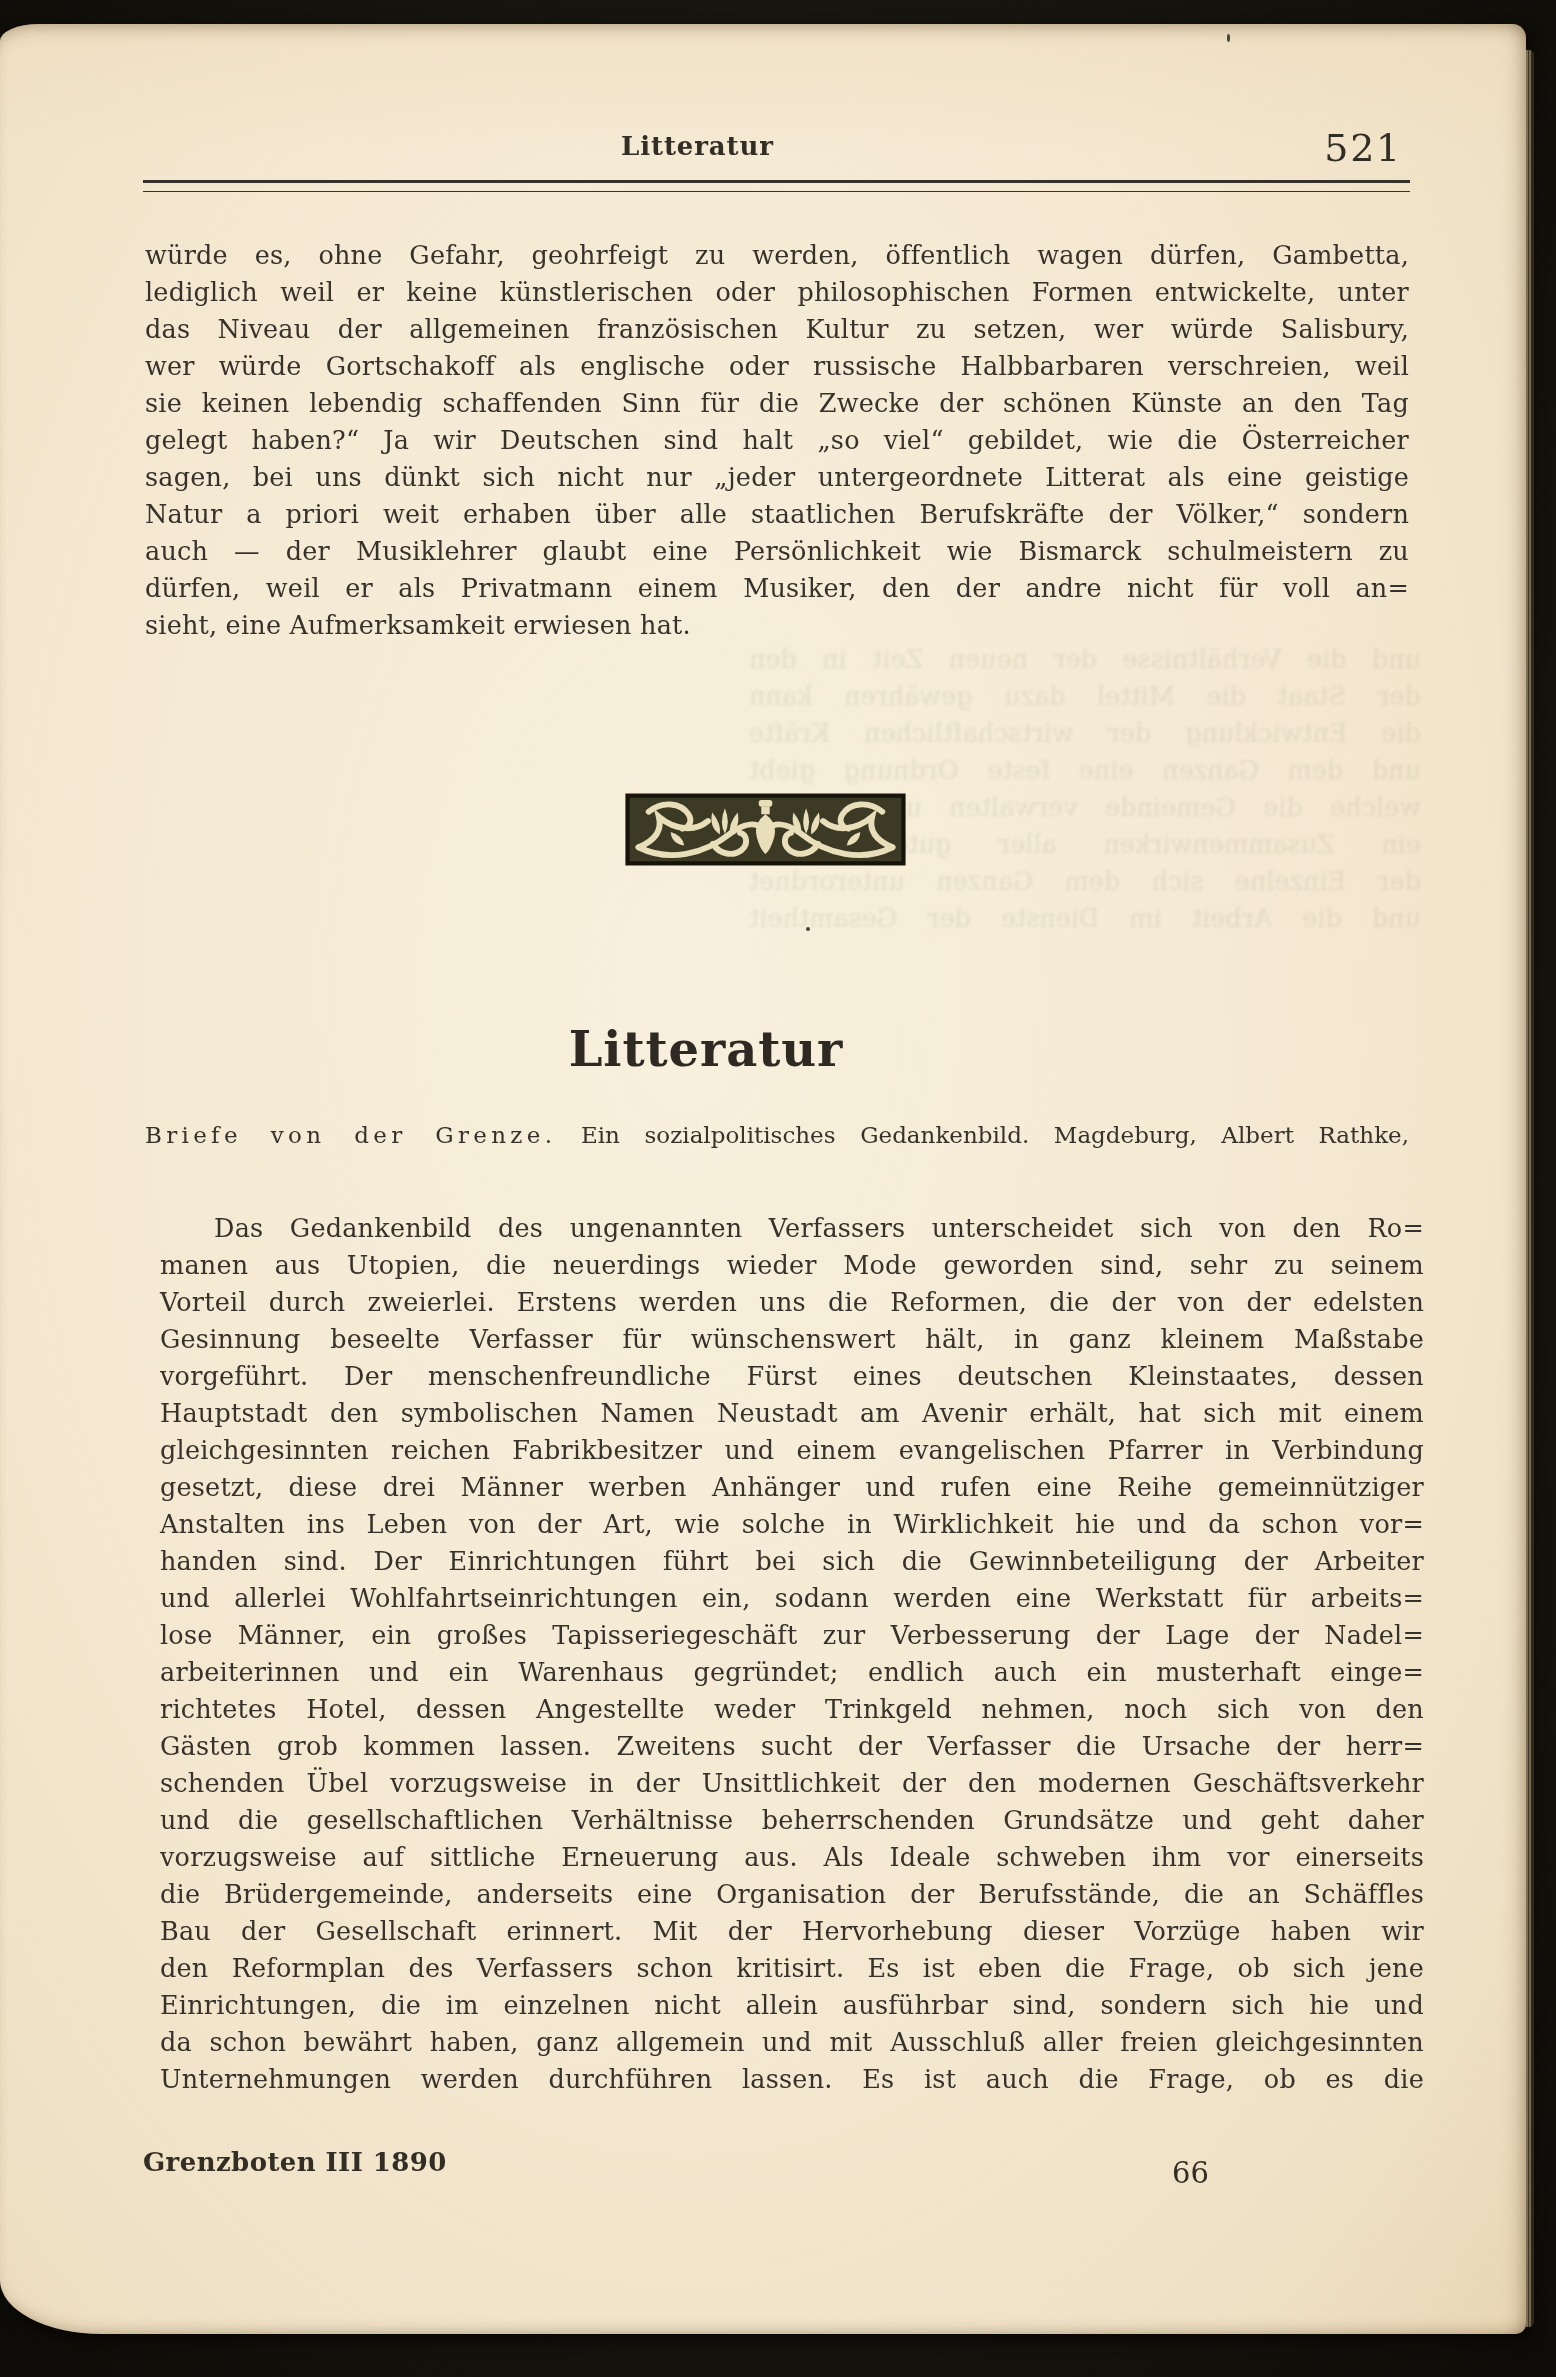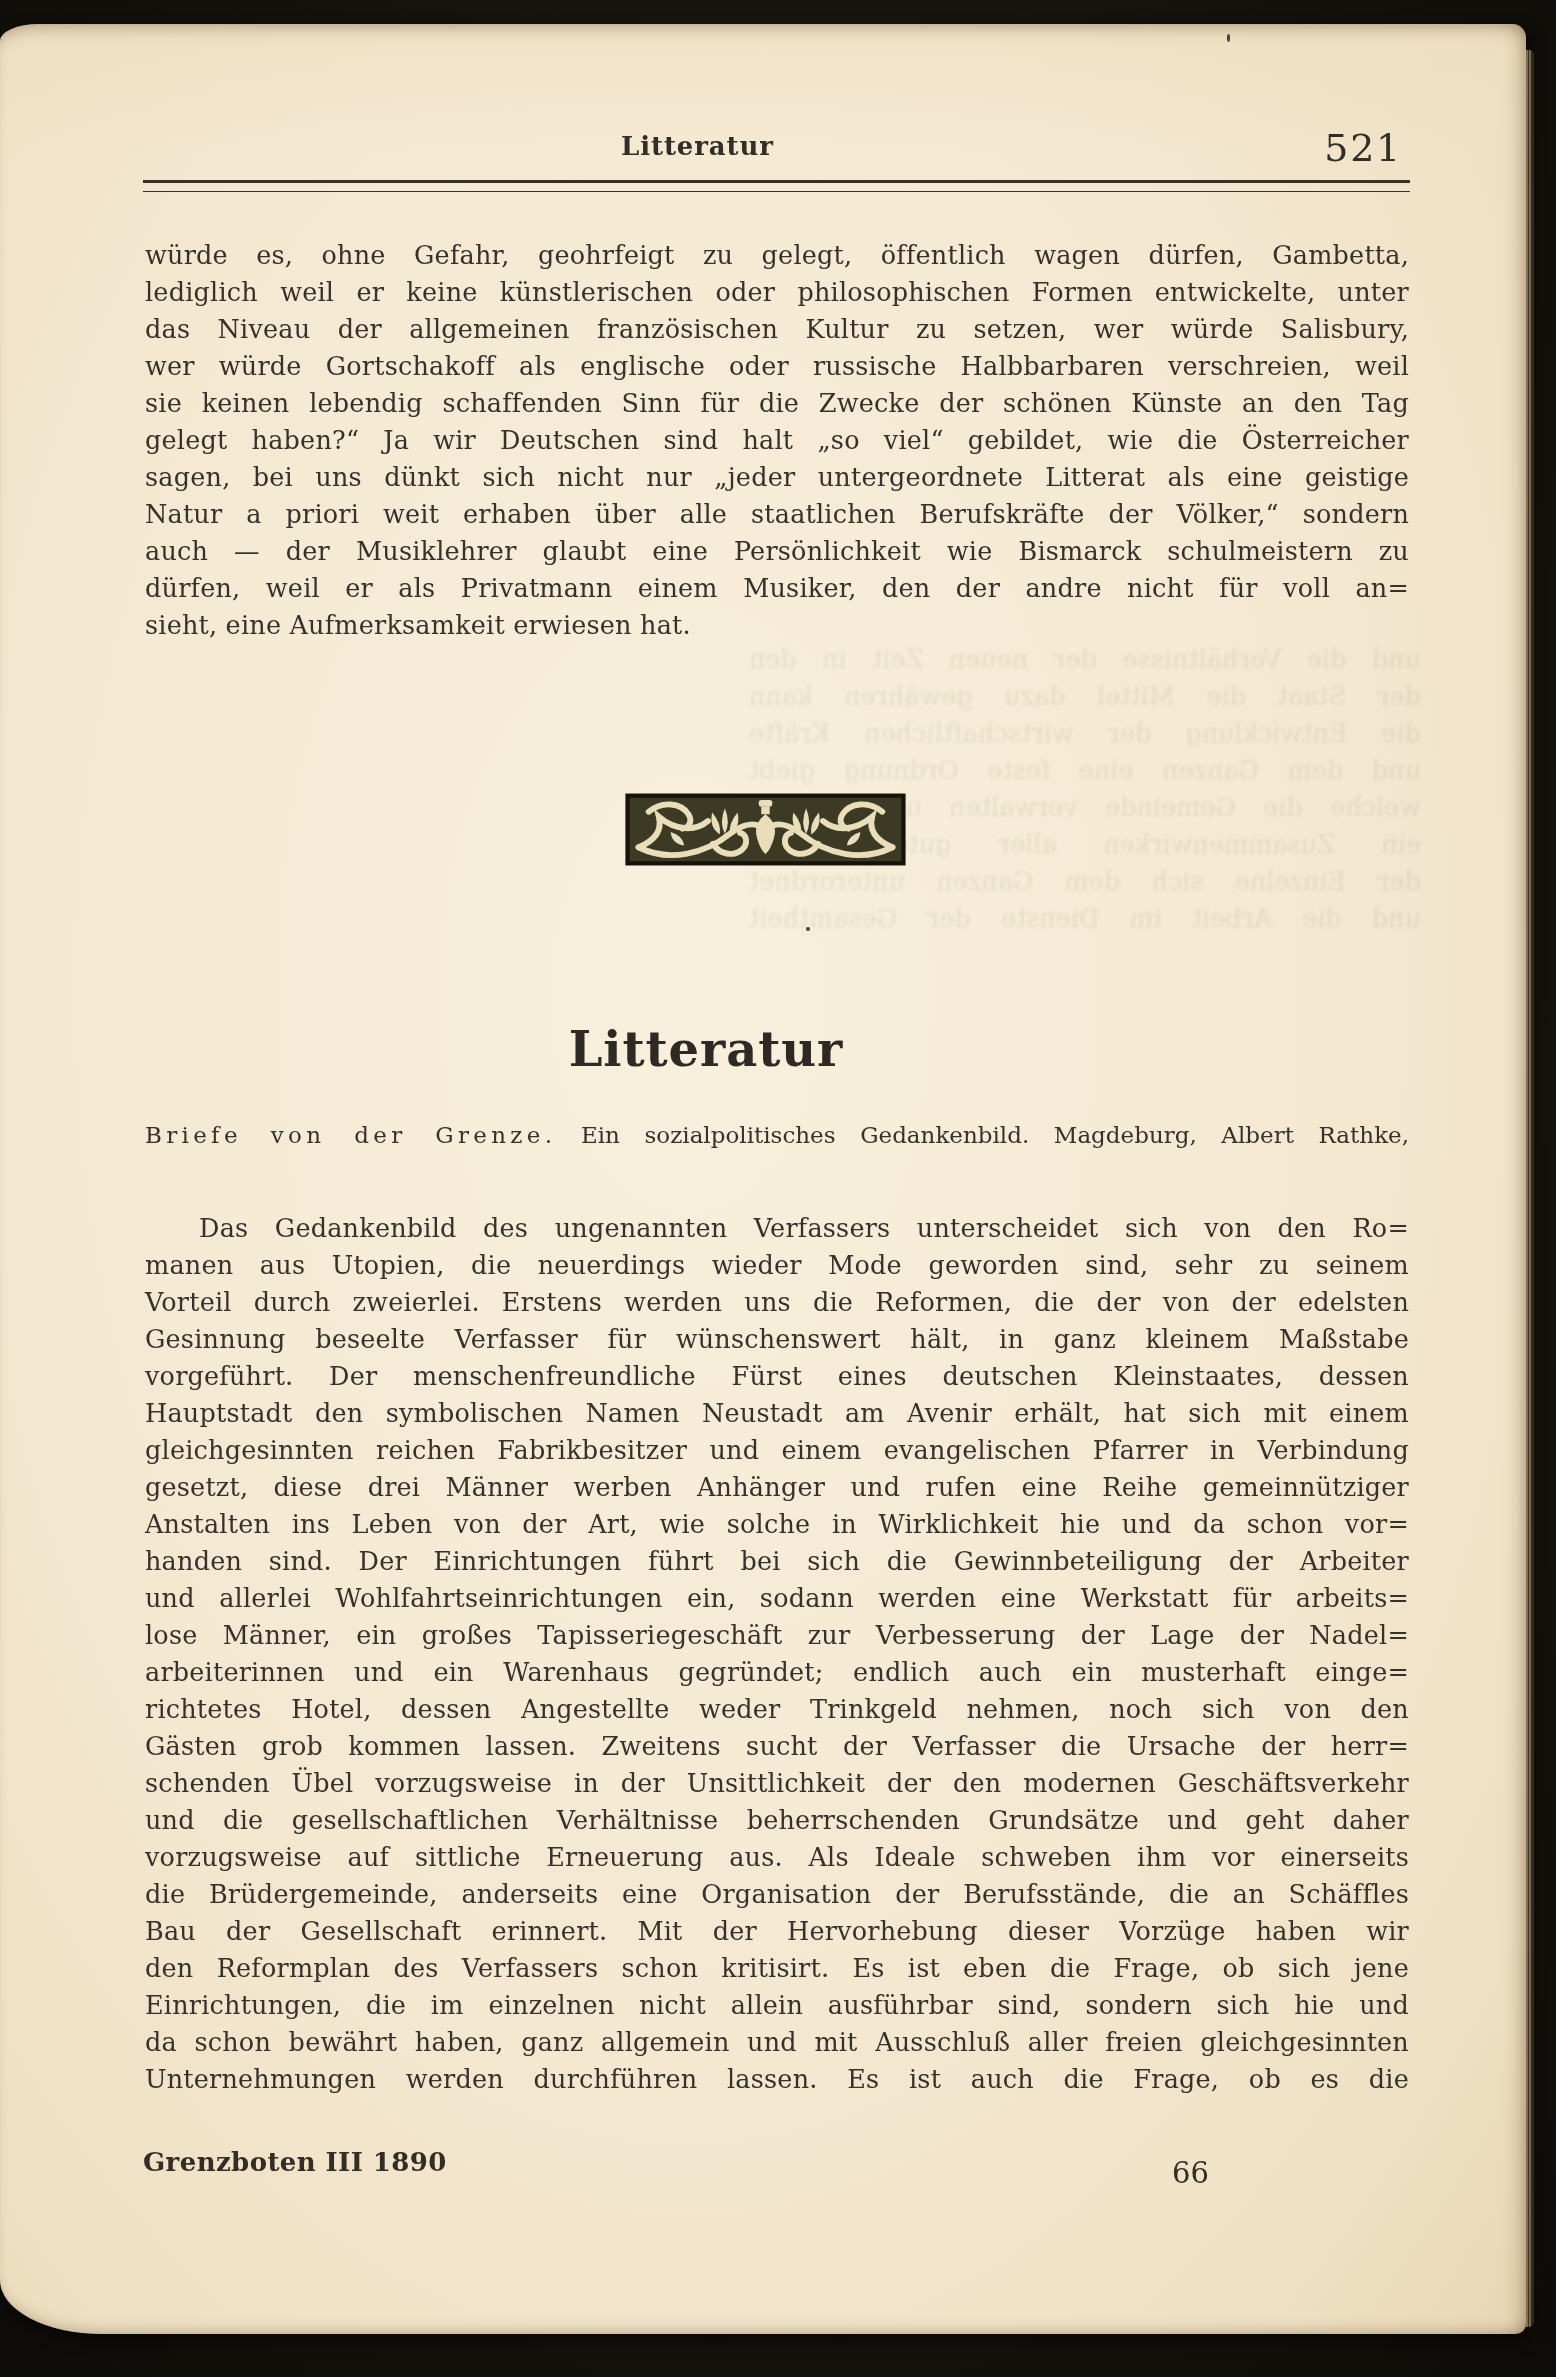--- a/index.html
+++ b/index.html
@@ -37,21 +37,21 @@
   .rh-page{position:absolute;top:102px;left:1300px;width:102px;text-align:right;
     font-size:38px;font-weight:normal;color:#322d25;letter-spacing:1.7px;}
   .head-rule{position:absolute;top:156px;left:143px;width:1267px;height:7.7px;
     border-top:3.4px solid #36312a;border-bottom:1.7px solid #36312a;}
   .para{position:absolute;left:145px;width:1264px;font-size:25.5px;line-height:37px;
     color:#36312a;letter-spacing:0.2px;}
   .tline{text-align:justify;text-align-last:justify;height:37px;white-space:nowrap;}
   .flush-last .tline:last-child{text-align-last:left;}
   .indent-first .tline:first-child{text-indent:54px;}
   .para1{top:213px;}
-  .para2{top:1186px;}
+  .para2{top:1186px;margin-left:15px;}
   .ornament{position:absolute;left:625px;top:767px;}
   .section-title{position:absolute;top:997px;left:0;width:1412px;margin:0;
     text-align:center;font-size:48px;font-weight:bold;letter-spacing:0.9px;color:#2e2a23;}
   .biblio{position:absolute;left:145px;top:1096px;width:1264px;color:#36312a;}
   .biblio-line1{font-size:23px;line-height:31px;text-align:justify;text-align-last:justify;white-space:nowrap;}
   .biblio-line1 .spaced{letter-spacing:4.3px;}
   .biblio-year{font-size:24px;text-align:center;margin-top:8.5px;letter-spacing:0.9px;}
   .footer-left{position:absolute;left:143px;top:2123px;font-size:26px;font-weight:bold;
     letter-spacing:0.4px;color:#322d25;}
   .footer-right{position:absolute;left:1172px;top:2132px;font-size:29px;color:#322d25;}
@@ -74,21 +74,21 @@
         <div class="tline">ein Zusammenwirken aller guten Kräfte</div>
         <div class="tline">der Einzelne sich dem Ganzen unterordnet</div>
         <div class="tline">und die Arbeit im Dienste der Gesamtheit</div>
       </div>
 
     <div class="running-head">Litteratur</div>
     <div class="rh-page">521</div>
     <div class="head-rule"></div>
 
     <div class="para para1 flush-last">
-        <div class="tline">würde es, ohne Gefahr, geohrfeigt zu gelegt, öffentlich wagen dürfen, Gambetta,</div>
+        <div class="tline">würde es, ohne Gefahr, geohrfeigt zu werden, öffentlich wagen dürfen, Gambetta,</div>
         <div class="tline">lediglich weil er keine künstlerischen oder philosophischen Formen entwickelte, unter</div>
         <div class="tline">das Niveau der allgemeinen französischen Kultur zu setzen, wer würde Salisbury,</div>
         <div class="tline">wer würde Gortschakoff als englische oder russische Halbbarbaren verschreien, weil</div>
         <div class="tline">sie keinen lebendig schaffenden Sinn für die Zwecke der schönen Künste an den Tag</div>
         <div class="tline">gelegt haben?“ Ja wir Deutschen sind halt „so viel“ gebildet, wie die Österreicher</div>
         <div class="tline">sagen, bei uns dünkt sich nicht nur „jeder untergeordnete Litterat als eine geistige</div>
         <div class="tline">Natur a priori weit erhaben über alle staatlichen Berufskräfte der Völker,“ sondern</div>
         <div class="tline">auch — der Musiklehrer glaubt eine Persönlichkeit wie Bismarck schulmeistern zu</div>
         <div class="tline">dürfen, weil er als Privatmann einem Musiker, den der andre nicht für voll an=</div>
         <div class="tline">sieht, eine Aufmerksamkeit erwiesen hat.</div>

